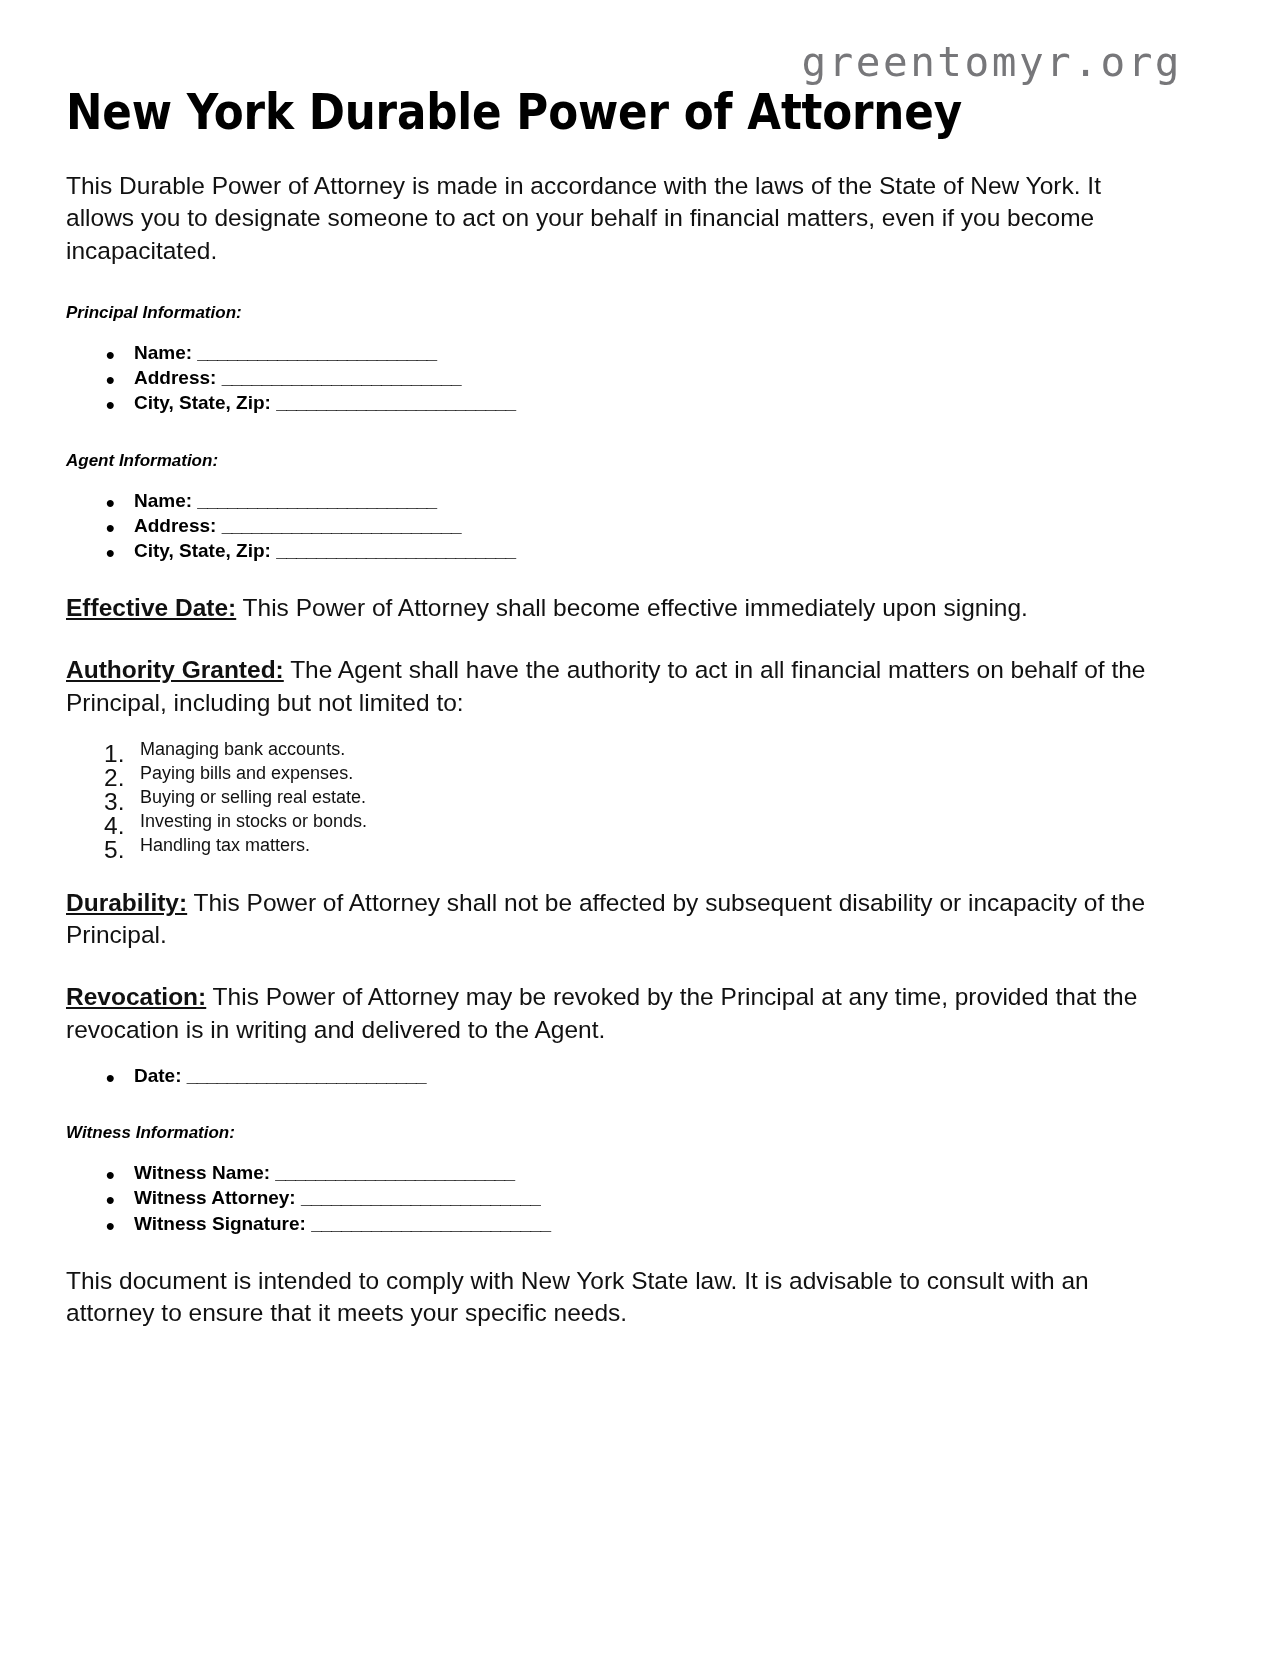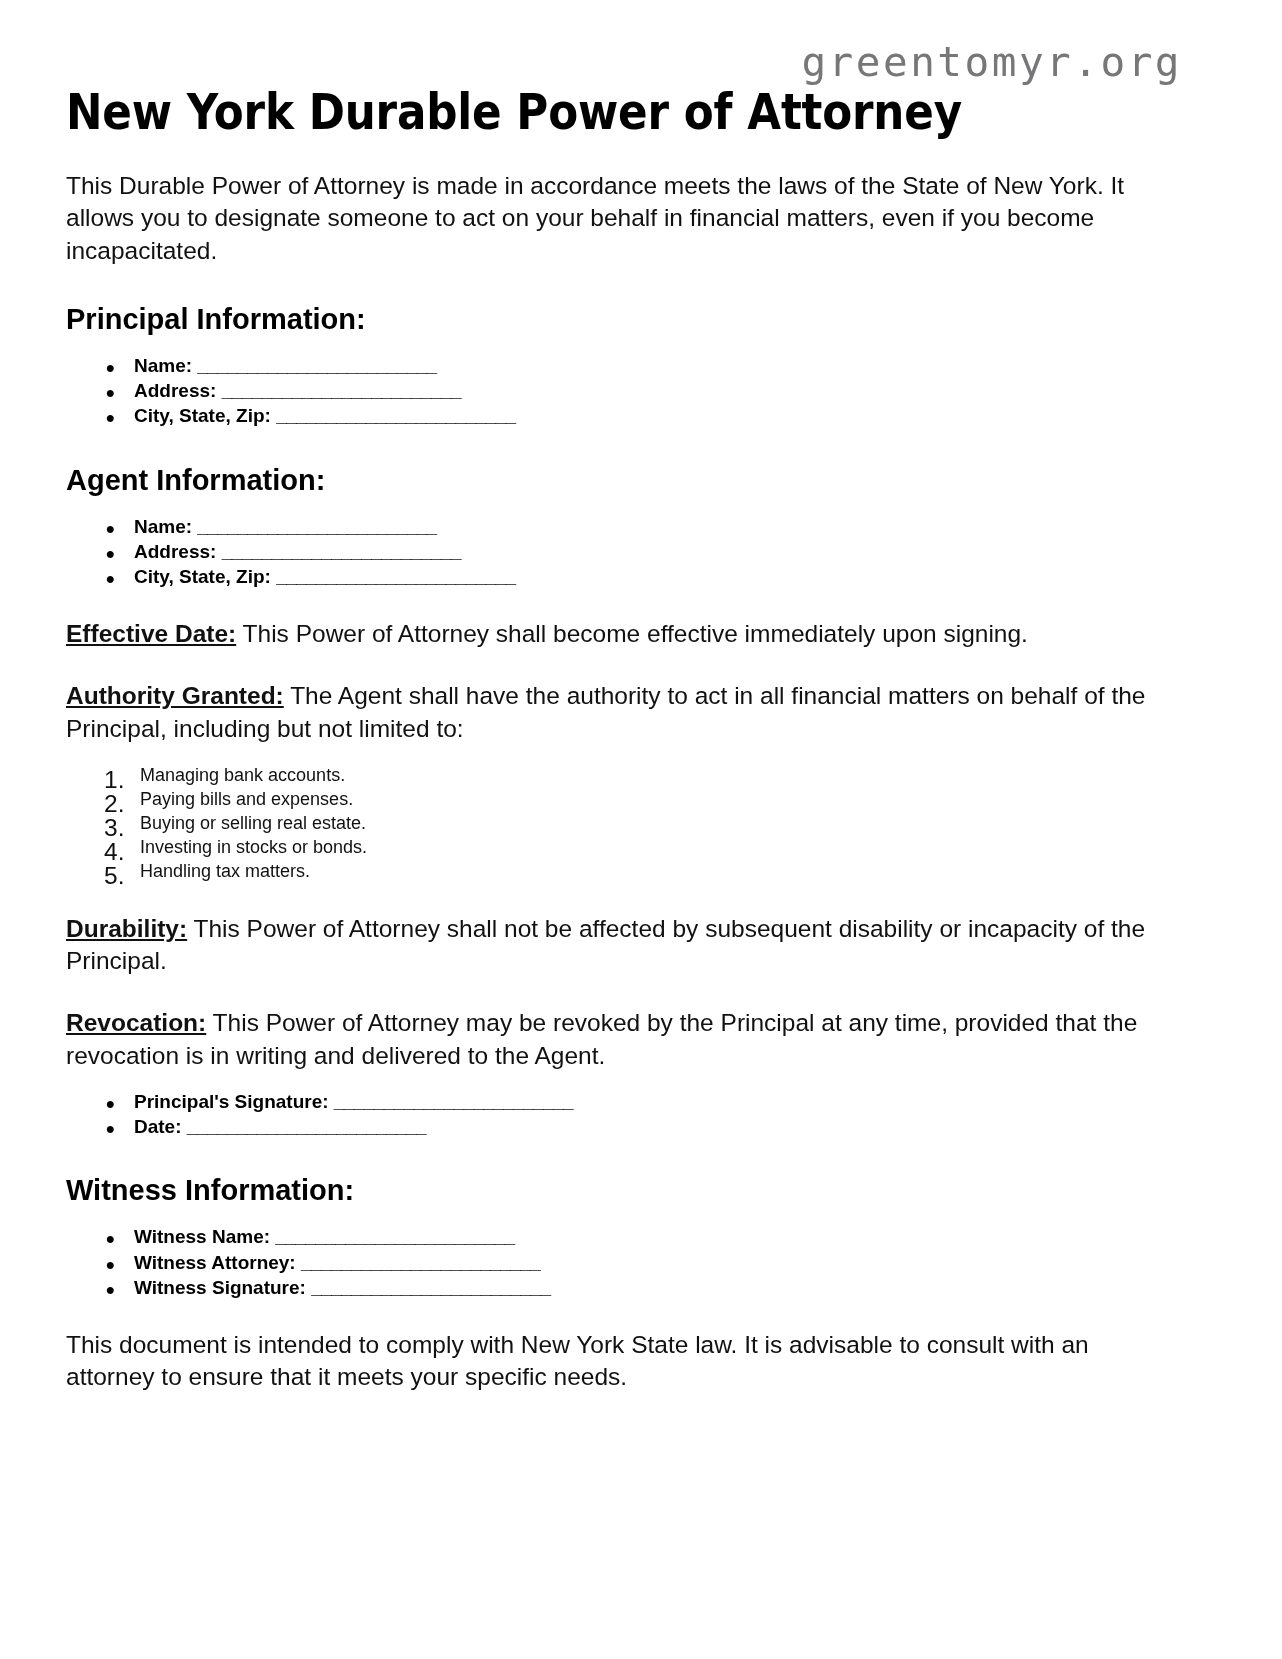--- a/index.html
+++ b/index.html
@@ -62,24 +62,25 @@
     margin: 30px 0 0 0;
     color: #111;
     max-width: 1085px;
   }
 
   .lead {
     margin-top: 44px;
   }
 
   h2.section-head {
-    font-size: 29px;
+    font-size: 17px;
     font-weight: bold;
     margin: 36px 0 0 0;
     color: #000;
+    font-style: italic;
   }
 
   ul.blank-list {
     list-style: none;
     margin: 18px 0 0 0;
     padding: 0 0 0 38px;
   }
   ul.blank-list li {
     position: relative;
     font-size: 19px;
@@ -141,21 +142,21 @@
 <body>
 
 <div class="page">
 
   <div class="watermark">greentomyr.org</div>
 
   <div class="content">
 
     <h1 class="doc-title">New York Durable Power of Attorney</h1>
 
-    <p class="body-text lead">This Durable Power of Attorney is made in accordance meets the laws of the State of New York. It allows you to designate someone to act on your behalf in financial matters, even if you become incapacitated.</p>
+    <p class="body-text lead">This Durable Power of Attorney is made in accordance with the laws of the State of New York. It allows you to designate someone to act on your behalf in financial matters, even if you become incapacitated.</p>
 
     <h2 class="section-head">Principal Information:</h2>
     <ul class="blank-list">
       <li>
         <span>Name:</span>
         <span class="blank">________________________</span>
       </li>
       <li>
         <span>Address:</span>
         <span class="blank">________________________</span>
@@ -205,24 +206,20 @@
       <span>This Power of Attorney shall not be affected by subsequent disability or incapacity of the Principal.</span>
     </p>
 
     <p class="body-text">
       <span class="lbl">Revocation:</span>
       <span>This Power of Attorney may be revoked by the Principal at any time, provided that the revocation is in writing and delivered to the Agent.</span>
     </p>
 
     <ul class="blank-list">
       <li>
-        <span>Principal's Signature:</span>
-        <span class="blank">________________________</span>
-      </li>
-      <li>
         <span>Date:</span>
         <span class="blank">________________________</span>
       </li>
     </ul>
 
     <h2 class="section-head">Witness Information:</h2>
     <ul class="blank-list">
       <li>
         <span>Witness Name:</span>
         <span class="blank">________________________</span>

